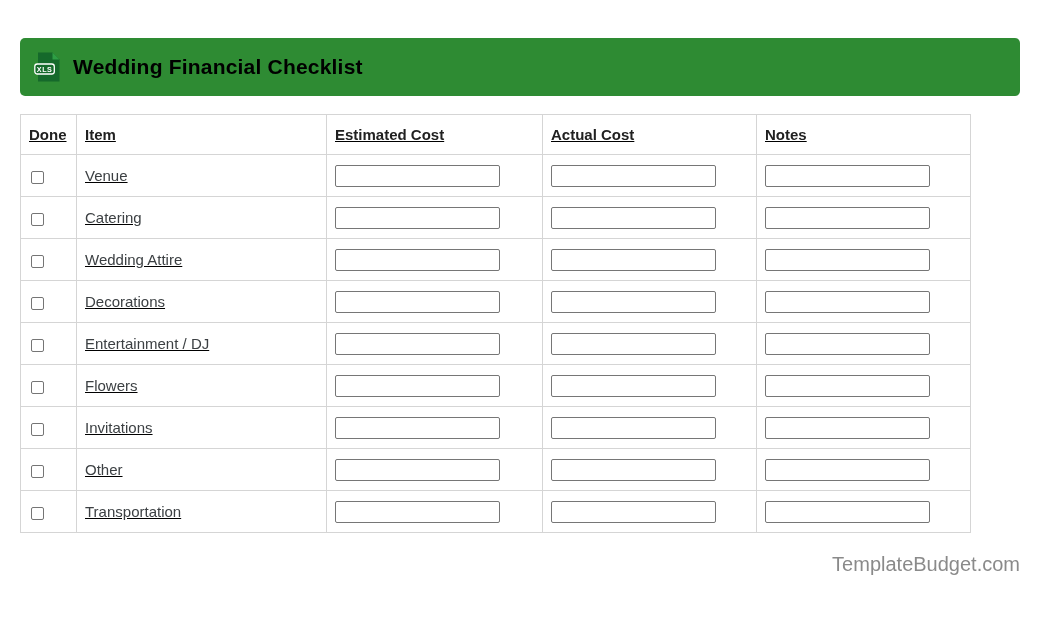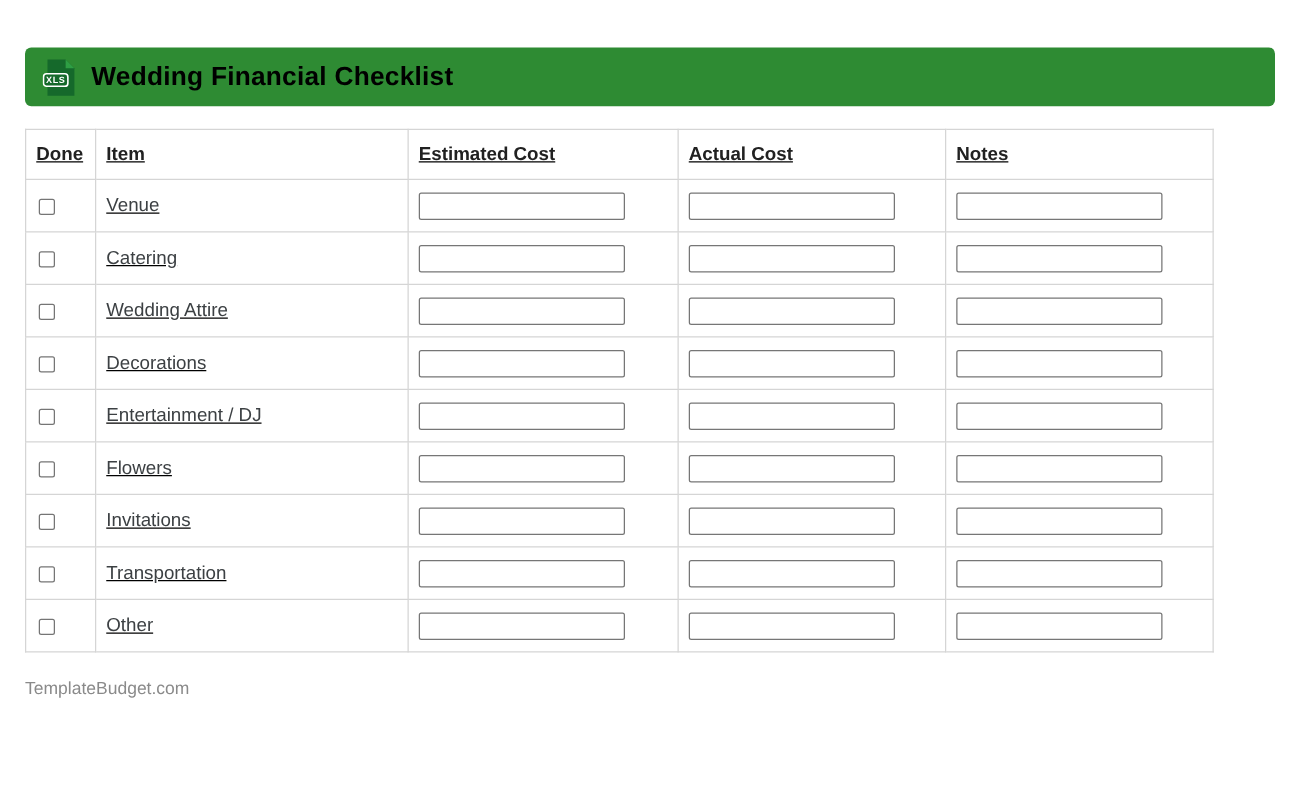--- a/index.html
+++ b/index.html
@@ -11,21 +11,21 @@
     width: 1040px;
     height: 630px;
     overflow: hidden;
   }
   .page {
     width: 1000px;
     margin: 38px 20px 0 20px;
   }
   
   .title-bar {
-    height: 47px;
+    height: 58px;
     background: #2e8b33;
     border-radius: 5px;
     display: flex;
     align-items: center;
     padding: 0 14px;
   }
   .xls-icon {
     width: 26px;
     height: 30px;
     display: inline-block;
@@ -86,22 +86,22 @@
     padding: 0 6px;
     font-size: 13px;
     font-family: inherit;
     color: #333333;
     display: block;
   }
   
   .footer {
     width: 1000px;
     margin-top: 20px;
-    text-align: left;
-    font-size: 14px;
+    text-align: right;
+    font-size: 20px;
     color: #8a8a8a;
   }
 </style>
 </head>
 <body>
 
 <div class="page">
 
   <div class="title-bar" style="background: rgb(46, 139, 51);">
     <span class="xls-icon">
@@ -258,39 +258,39 @@
     <td>
       <input type="text" class="txt" style="">
     </td>
   </tr>
 
   <tr>
     <td>
       <input type="checkbox" class="chk" style="">
     </td>
     <td>
+      <span>Other</span>
+    </td>
+    <td>
+      <input type="text" class="txt" style="">
+    </td>
+    <td>
+      <input type="text" class="txt" style="">
+    </td>
+    <td>
+      <input type="text" class="txt" style="">
+    </td>
+  </tr>
+
+  <tr>
+    <td>
+      <input type="checkbox" class="chk" style="">
+    </td>
+    <td>
       <span>Transportation</span>
-    </td>
-    <td>
-      <input type="text" class="txt" style="">
-    </td>
-    <td>
-      <input type="text" class="txt" style="">
-    </td>
-    <td>
-      <input type="text" class="txt" style="">
-    </td>
-  </tr>
-
-  <tr>
-    <td>
-      <input type="checkbox" class="chk" style="">
-    </td>
-    <td>
-      <span>Other</span>
     </td>
     <td>
       <input type="text" class="txt" style="">
     </td>
     <td>
       <input type="text" class="txt" style="">
     </td>
     <td>
       <input type="text" class="txt" style="">
     </td>

